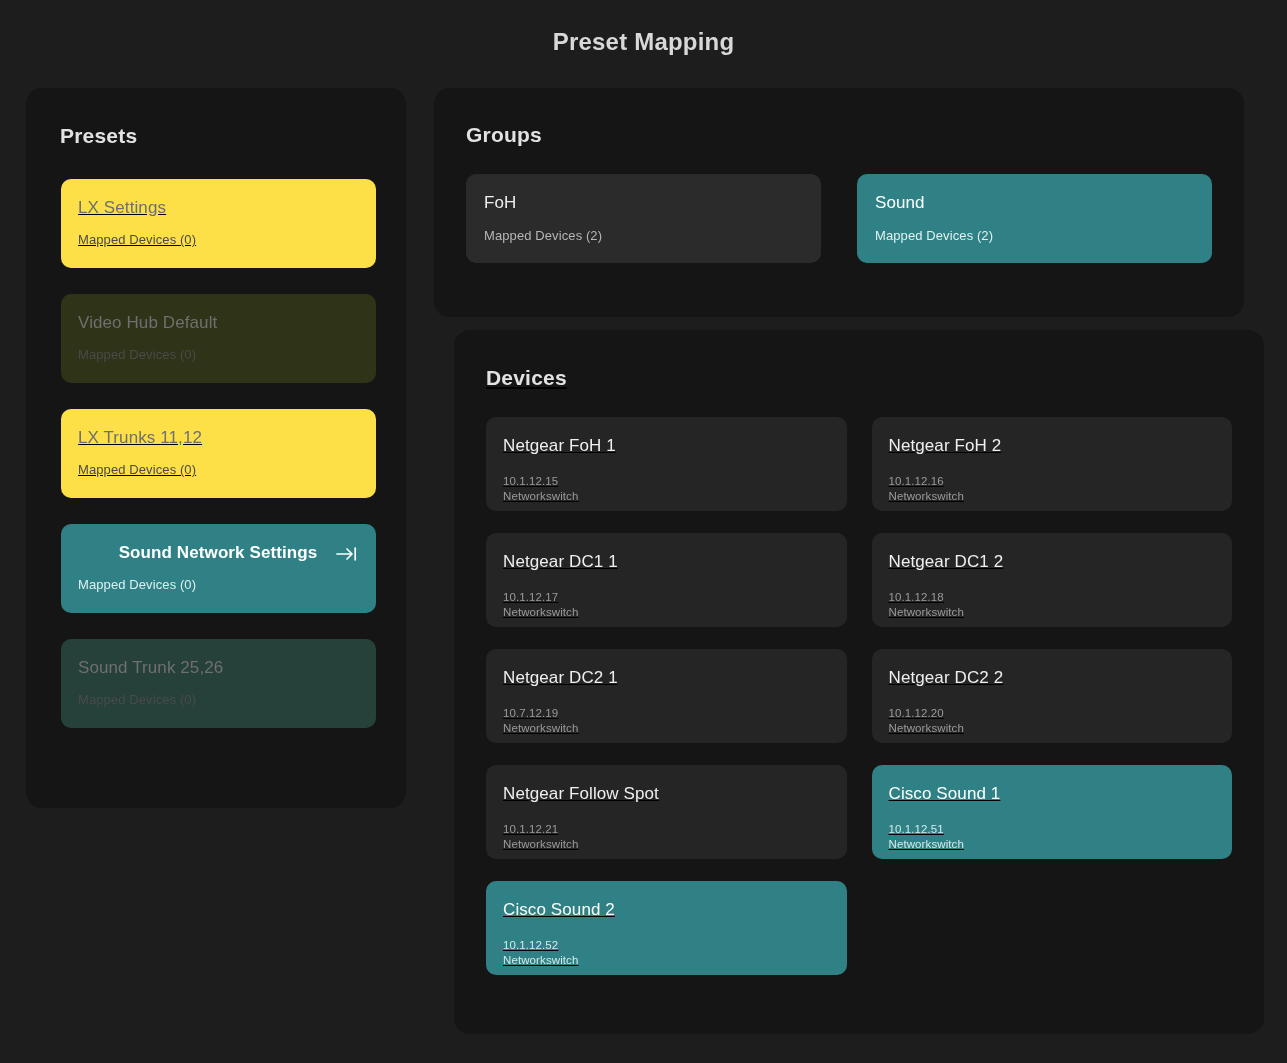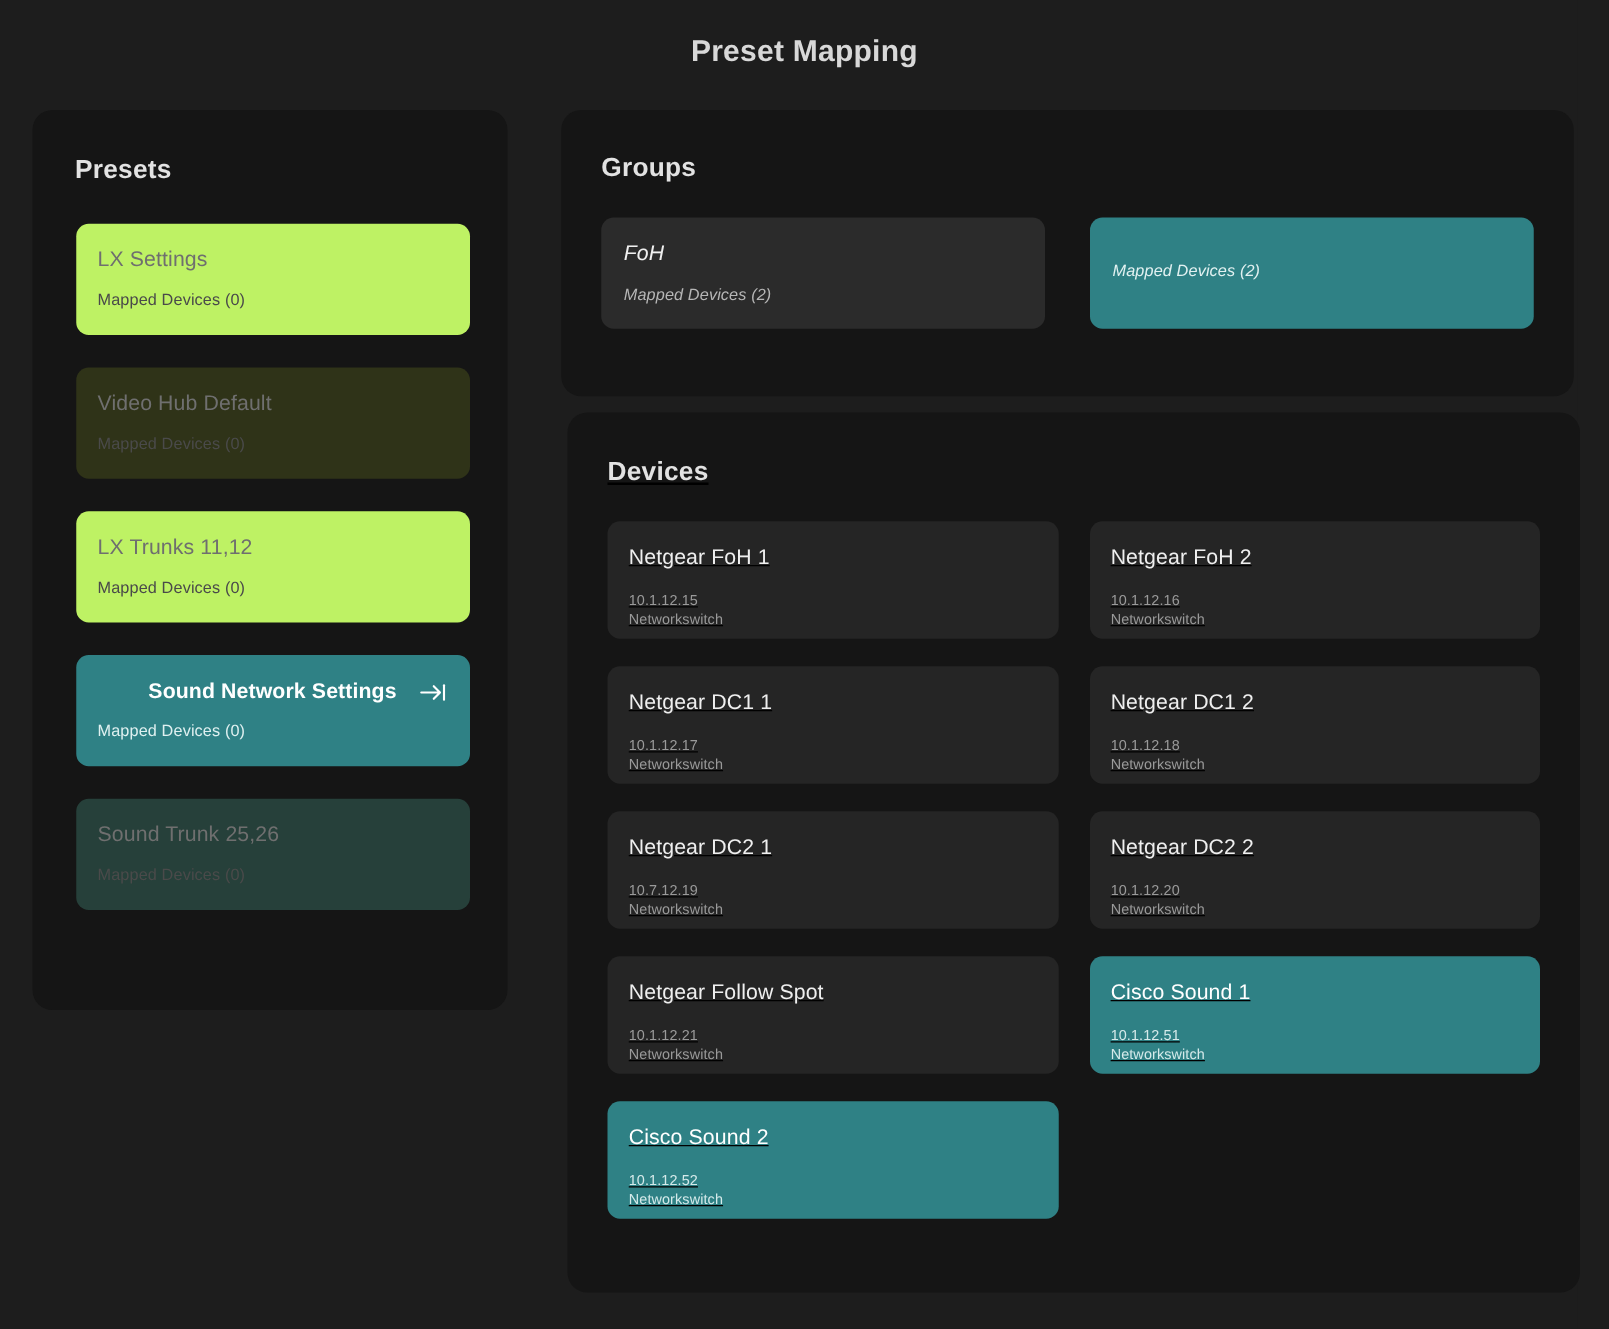--- a/index.html
+++ b/index.html
@@ -41,21 +41,21 @@
 
   .panel-presets {
     left: 26px;
     top: 88px;
     width: 380px;
     height: 720px;
     overflow: hidden;
   }
 
   .panel-groups {
-    left: 449px;
+    left: 434px;
     top: 88px;
     width: 810px;
     height: 229px;
   }
 
   .panel-devices {
     left: 454px;
     top: 330px;
     width: 810px;
     height: 704px;
@@ -104,21 +104,21 @@
     margin-top: 14px;
     font-size: 13px;
     color: #c9c9c9;
     letter-spacing: 0.1px;
   }
 
   
   .preset-card.dim .p-name { color: #6f6f6f; font-weight: 400; }
   .preset-card.dim .p-sub  { color: #4a4a4a; }
 
-  .preset-card.tone-navy  { background: #bef264; }
+  .preset-card.tone-navy  { background: #fde047; text-decoration: underline; }
   .preset-card.tone-olive { background: #2f3318; }
   .preset-card.tone-green { background: #26403a; }
 
   .preset-card.selected {
     background: #2f8185;
   }
   .preset-card.selected .p-name { color: #ffffff; font-weight: 700; text-align: center; }
   .preset-card.selected .p-sub  { color: #dff0f0; }
 
   .preset-arrow {
@@ -132,21 +132,20 @@
     justify-content: center;
   }
   .preset-arrow svg { display: block; }
 
   
   .group-grid {
     margin: 27px 32px 0 32px;
     display: grid;
     grid-template-columns: 1fr 1fr;
     gap: 36px;
-    font-style: italic;
   }
 
   .group-card {
     height: 89px;
     border-radius: 10px;
     background: #2b2b2b;
     padding: 20px 18px 0 18px;
     cursor: pointer;
   }
 
@@ -243,20 +242,21 @@
   </section>
 
   <section class="panel panel-groups">
     <div class="panel-heading">Groups</div>
     <div class="group-grid">
         <div class="group-card">
           <div class="g-name">FoH</div>
           <div class="g-sub">Mapped Devices (2)</div>
         </div>
         <div class="group-card selected">
+          <div class="g-name">Sound</div>
           <div class="g-sub">Mapped Devices (2)</div>
         </div>
       </div>
   </section>
 
   <section class="panel panel-devices">
     <div class="panel-heading">Devices</div>
     <div class="device-grid">
         <div class="device-card">
           <div class="d-name">Netgear FoH 1</div>

